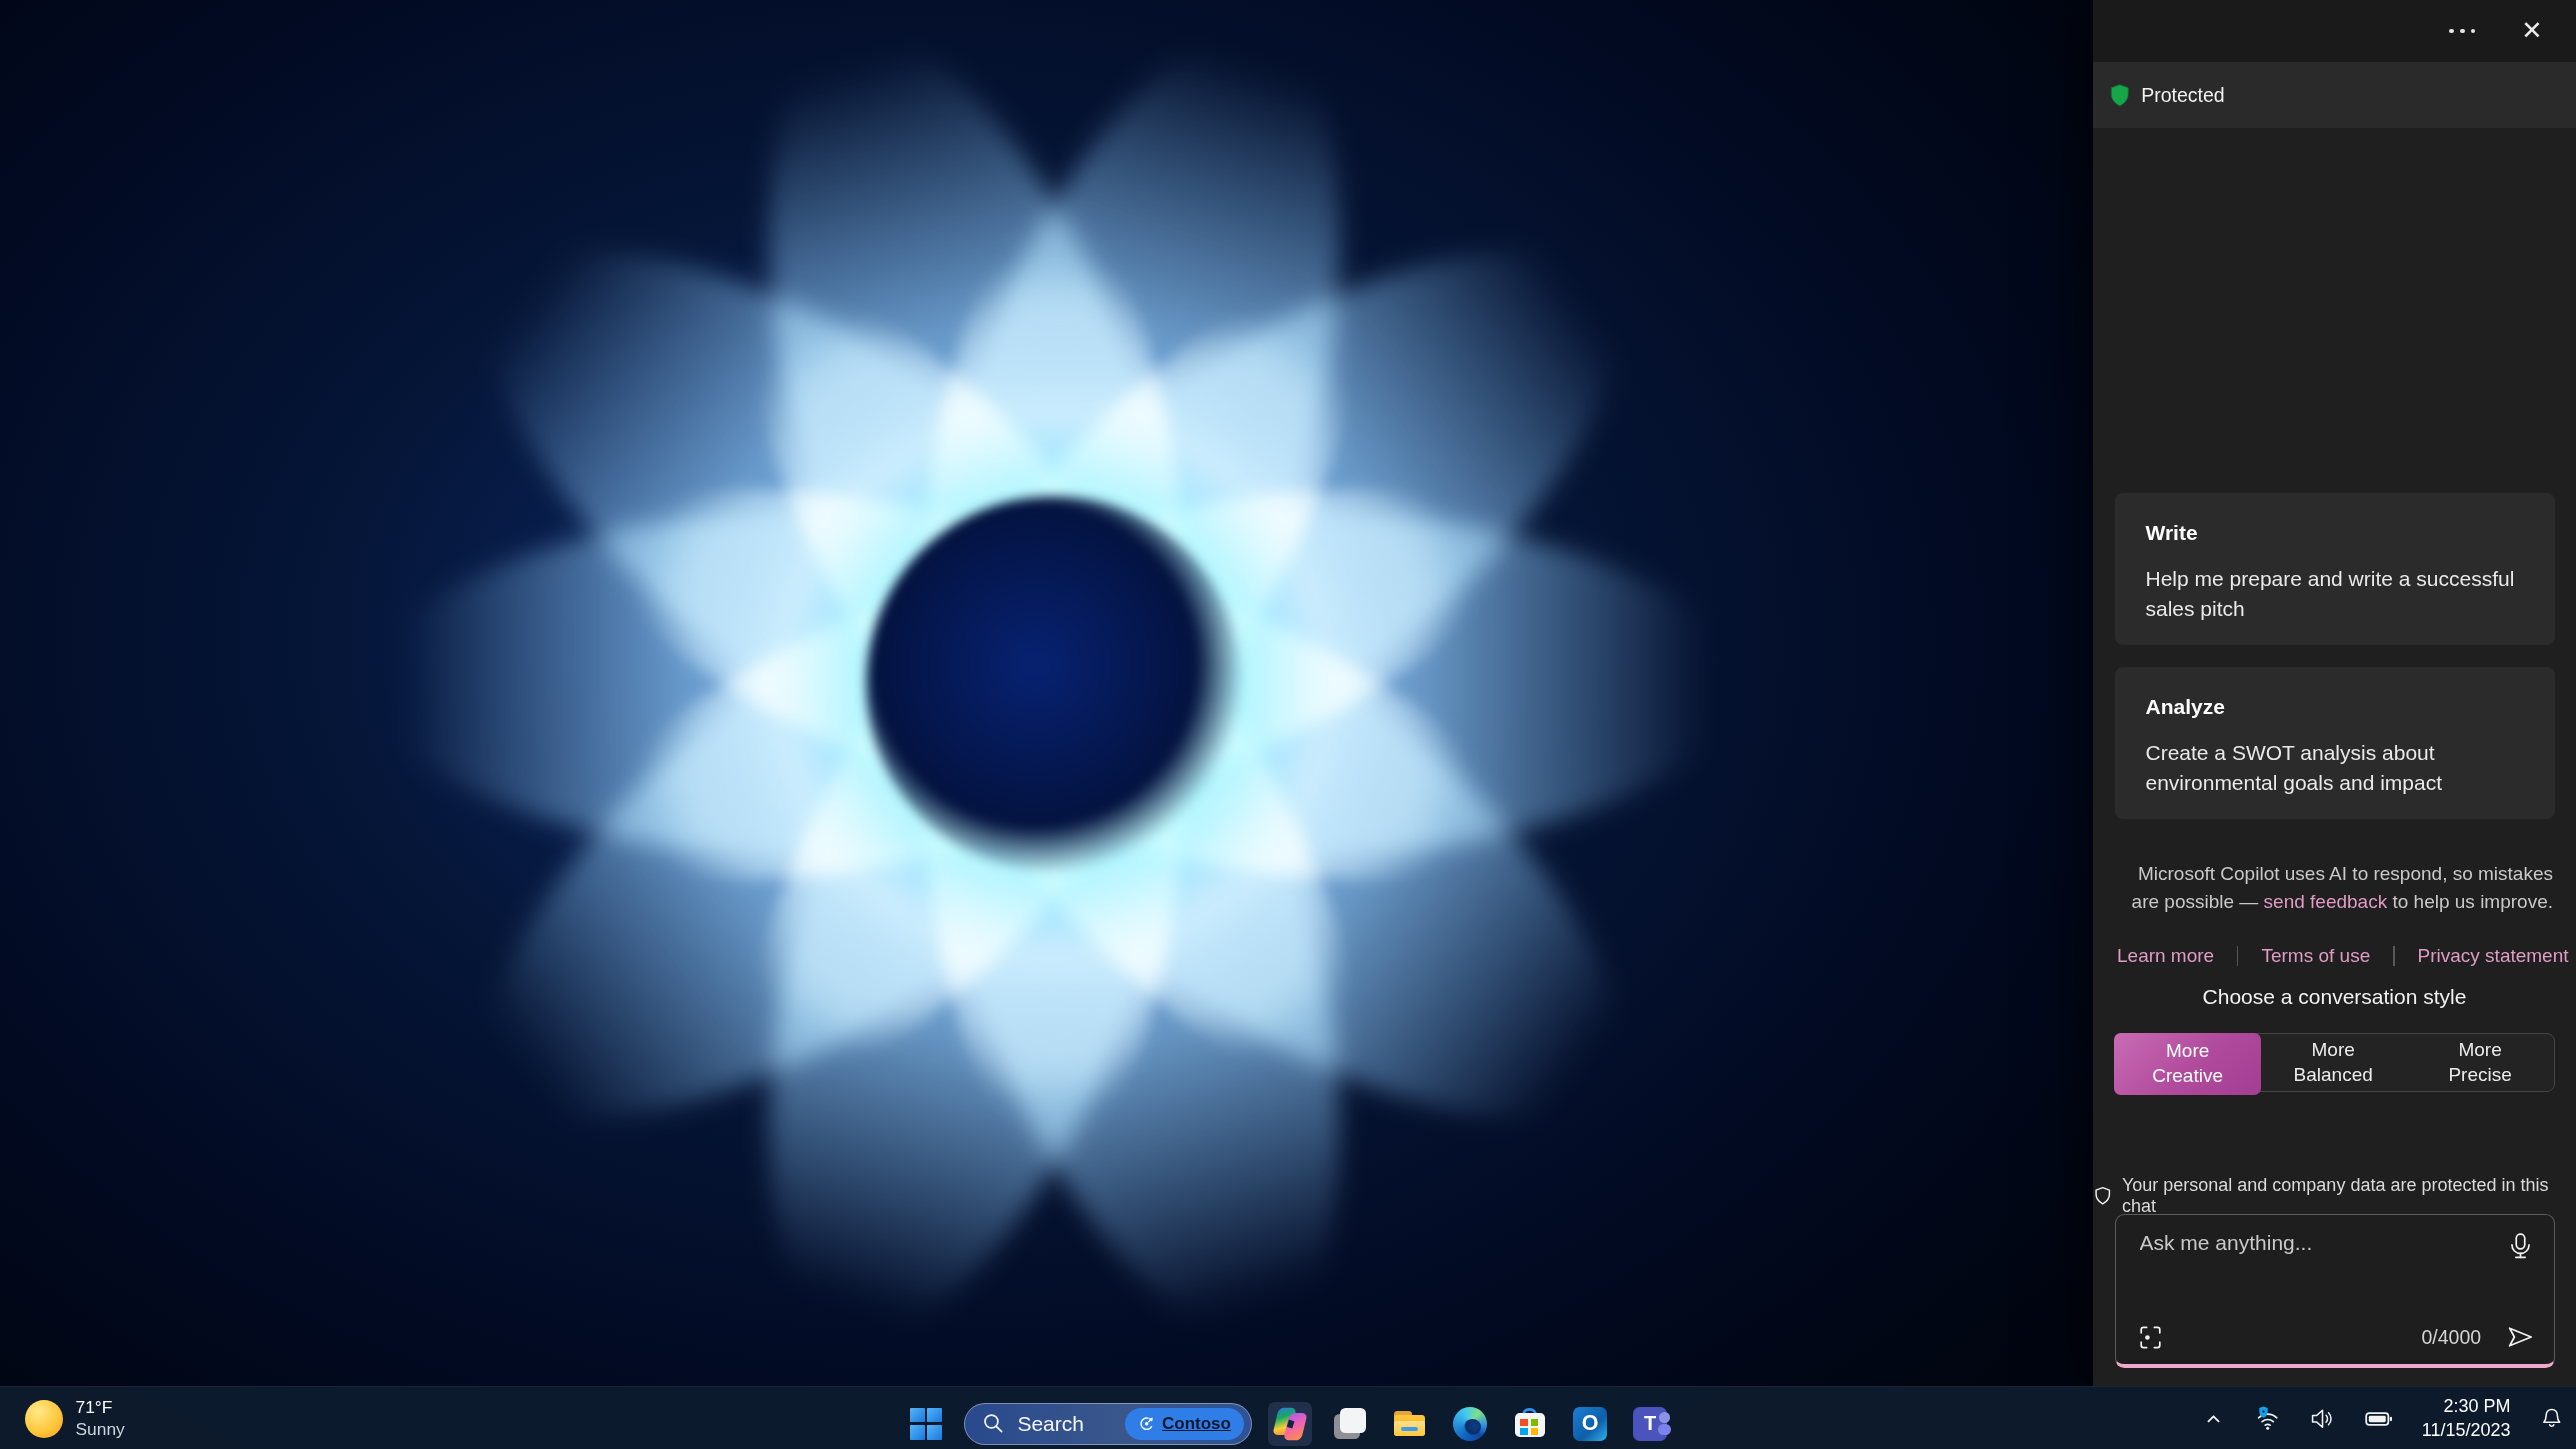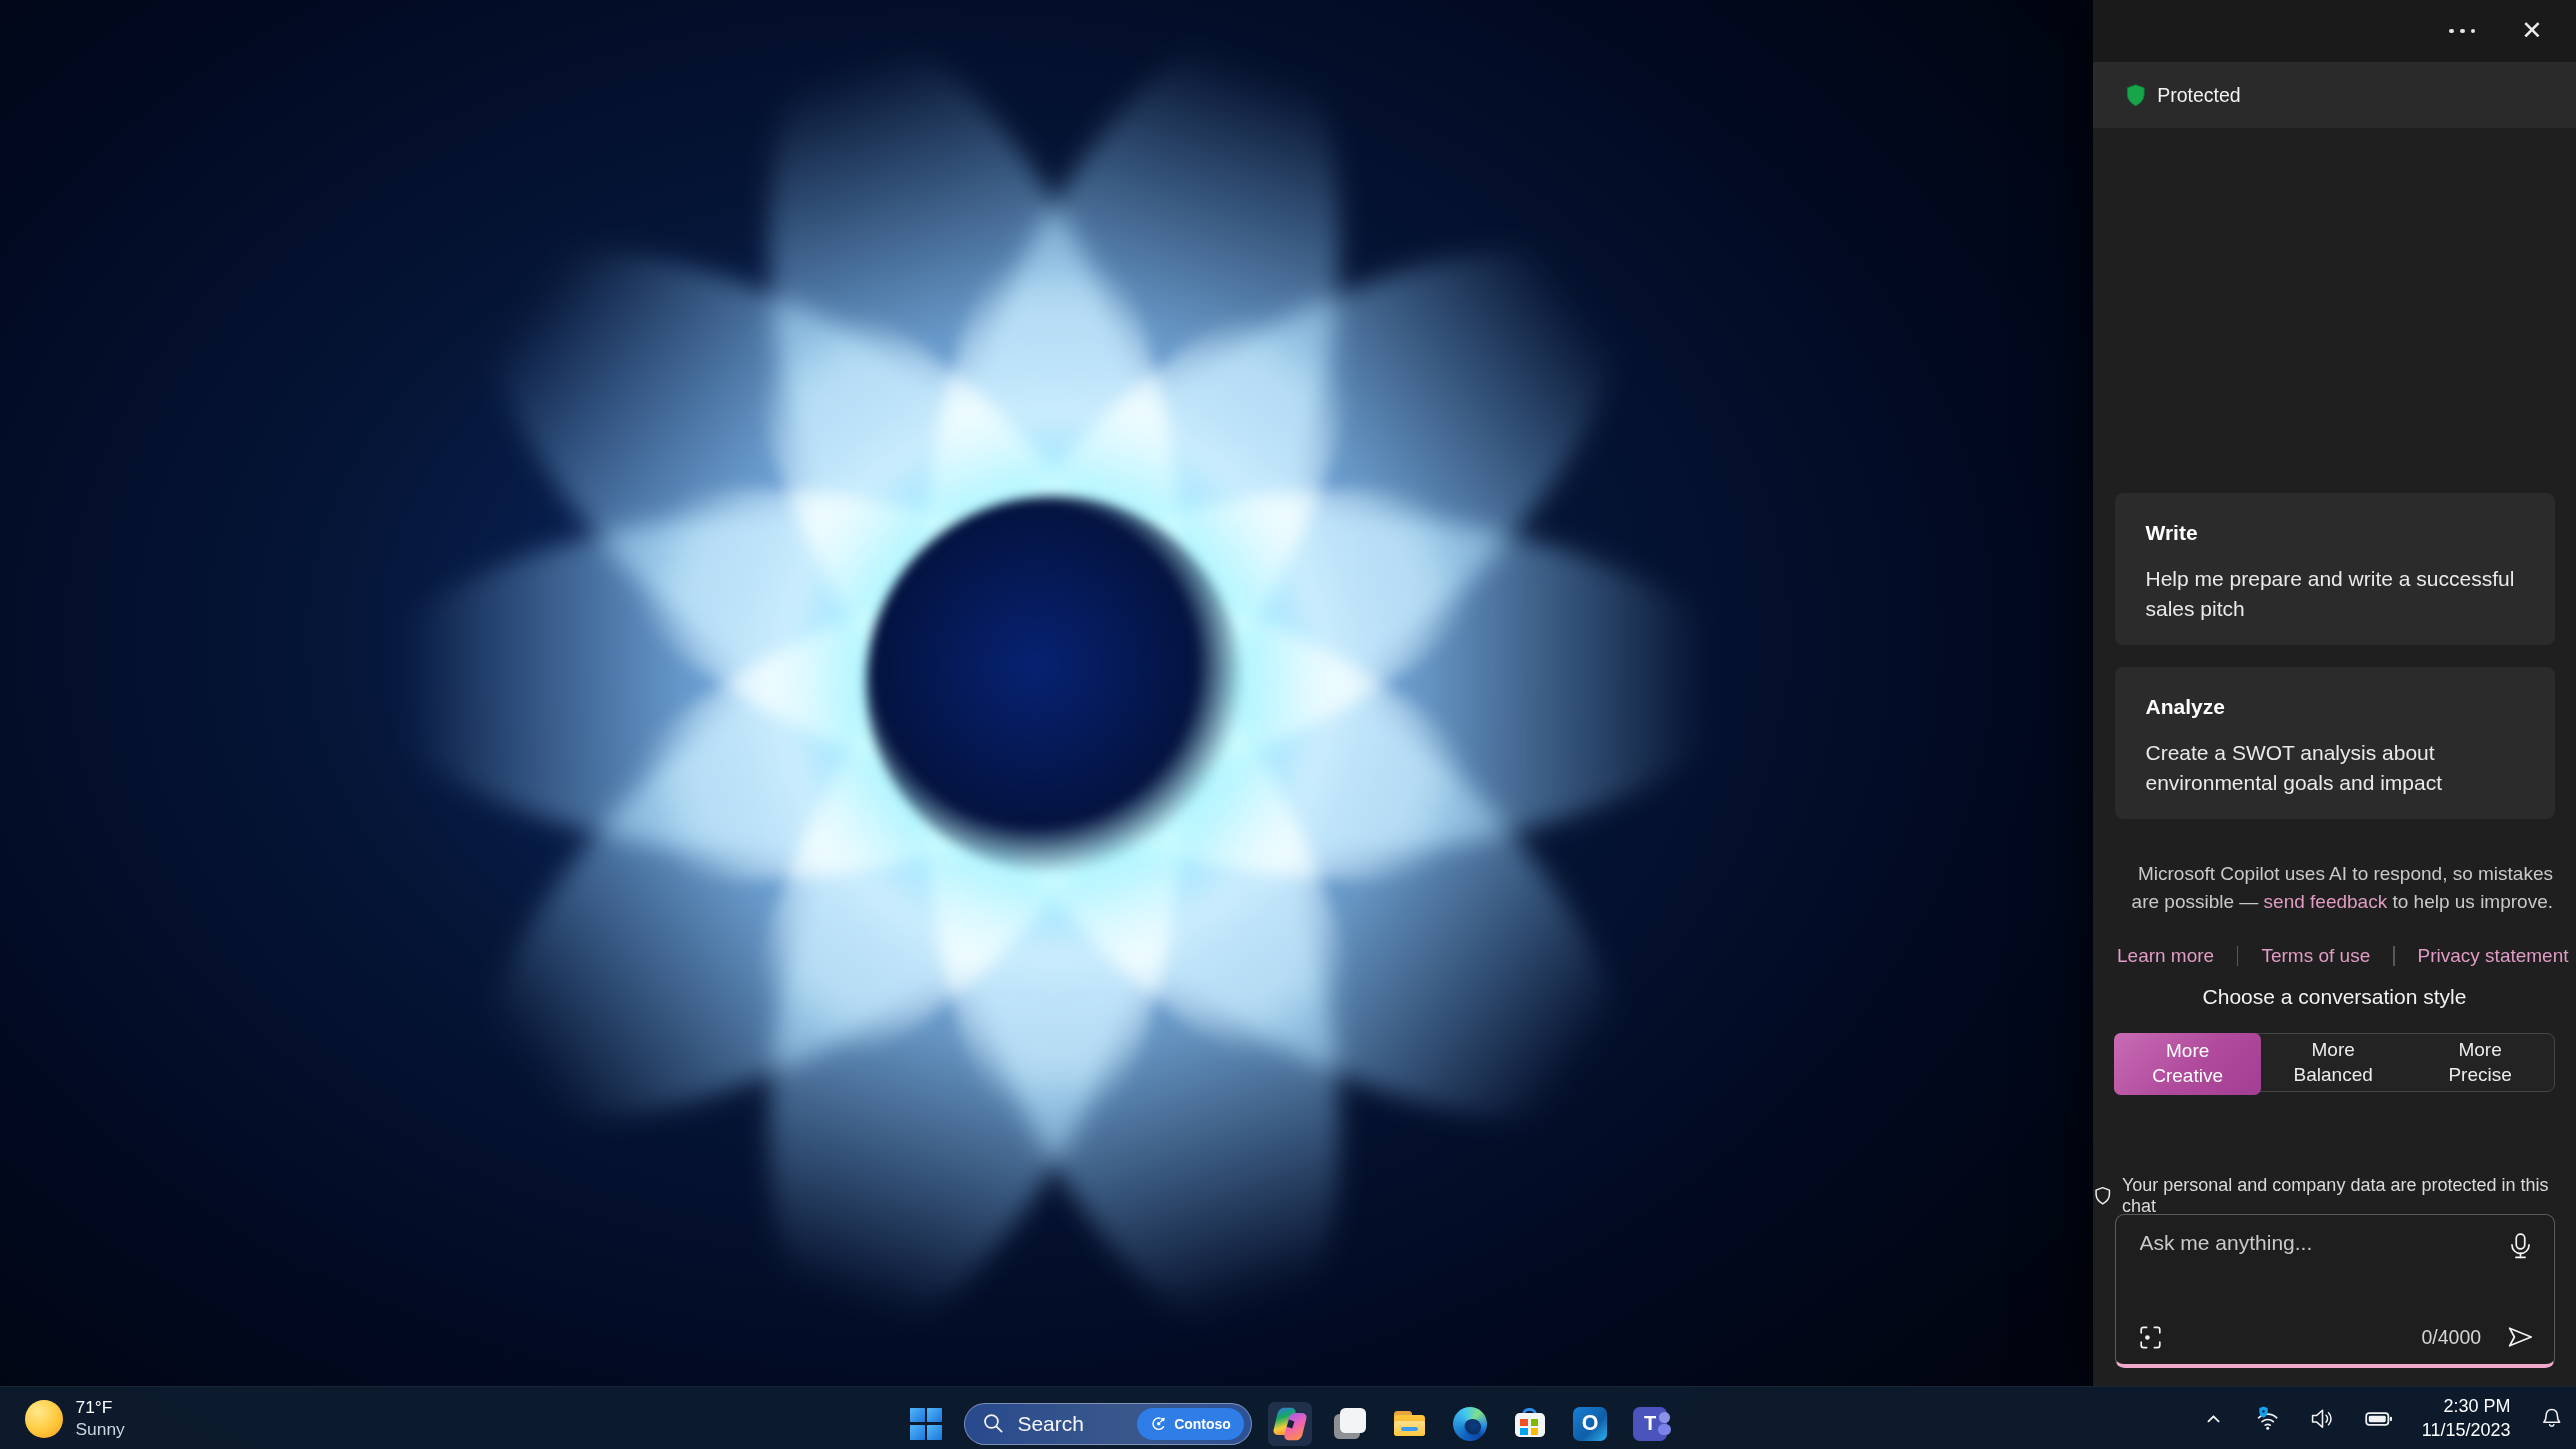--- a/index.html
+++ b/index.html
@@ -22,21 +22,21 @@
   
   .panel { position:absolute; top:0; right:0; width:483px; height:1386px; background:#1f1f1f;
     box-shadow:-16px 0 47px rgba(0,0,0,.55); color:#f0f0f0; --hole-color:#1f1f1f; }
   .panel-header { position:absolute; top:0; left:0; right:0; height:62px; background:#1a1a1a;
     display:flex; align-items:center; justify-content:flex-end; gap:27px; padding-right:24px; }
   .dots-btn { display:flex; gap:6px; align-items:center; padding:9.4px; cursor:pointer; }
   .dots-btn i { width:4.7px; height:4.7px; border-radius:50%; background:#e6e6e6; }
   .close-btn { font-size:25.5px; font-weight:300; color:#ecekiller; color:#ececec; line-height:1; padding:5.4px 9.4px; cursor:pointer; }
 
   .protected-strip { position:absolute; top:62px; left:0; right:0; height:66px; background:#2a2a2a;
-    display:flex; align-items:center; gap:10.7px; padding-left:32px; }
+    display:flex; align-items:center; gap:10.7px; padding-left:16px; }
   .protected-strip .label { font-size:19.5px; color:#f2f2f2; }
 
   .hero { position:absolute; top:180px; left:0; right:0; text-align:center; }
   .hero .mark { width:101px; height:101px; display:inline-block; }
   .hero h1 { margin-top:29.5px; font-size:39px; font-weight:700; letter-spacing:0.3px; color:#fff; }
   .hero .sub { margin-top:17.4px; font-size:21px; color:#e8e8e8; }
   .hero .with-row { margin-top:13.4px; font-size:21px; color:#e8e8e8;
     display:flex; align-items:center; justify-content:center; gap:8px; }
   .hero .with-row svg { width:23px; height:23px; }
 
@@ -94,21 +94,21 @@
     cursor:pointer; position:relative; }
   .tb-btn.active { background:rgba(140,170,230,.16); }
   .start-grid { width:32px; height:32px; display:grid; grid-template-columns:1fr 1fr; gap:2.7px; }
   .start-grid i { background:linear-gradient(135deg,#55b6f8,#1a77dd); border-radius:0.7px; }
 
   .search-pill { height:42px; min-width:288px; border-radius:21.5px; display:flex; align-items:center;
     padding:0 6.7px 0 17.4px; gap:12px; cursor:pointer; border:1.3px solid rgba(255,255,255,.38);
     background:linear-gradient(90deg, rgba(52,92,178,.72), rgba(96,138,218,.55) 55%, rgba(60,104,190,.72)); }
   .search-pill .stext { color:#f4f6fa; font-size:21px; flex:1; }
   .contoso-badge { display:flex; align-items:center; gap:6.7px; background:#2f7de6; border-radius:16px;
-    height:32px; padding:0 13.4px; color:#ffffff; font-size:14px; font-weight:700; }
+    height:32px; padding:0 13.4px; color:#0f172a; font-size:17px; font-weight:700;text-decoration:underline; }
 
   .mini-mark { width:34px; height:34px; --hole-color:#16233f; }
 
   
   .ico { width:34px; height:34px; position:relative; }
   .taskview .back { position:absolute; left:1.3px; bottom:1.3px; width:25.5px; height:25.5px; border-radius:5.4px; background:#8f9094; }
   .taskview .front { position:absolute; right:1.3px; top:1.3px; width:25.5px; height:25.5px; border-radius:5.4px; background:#f3f4f6; }
   .folder .tab { position:absolute; left:1.3px; top:4px; width:17.4px; height:9.4px; border-radius:3.4px 3.4px 0 0; background:#e8a33d; }
   .folder .body { position:absolute; left:1.3px; top:8px; width:31px; height:21.5px; border-radius:3.4px;
     background:linear-gradient(180deg,#ffc83d,#f9a825); }

